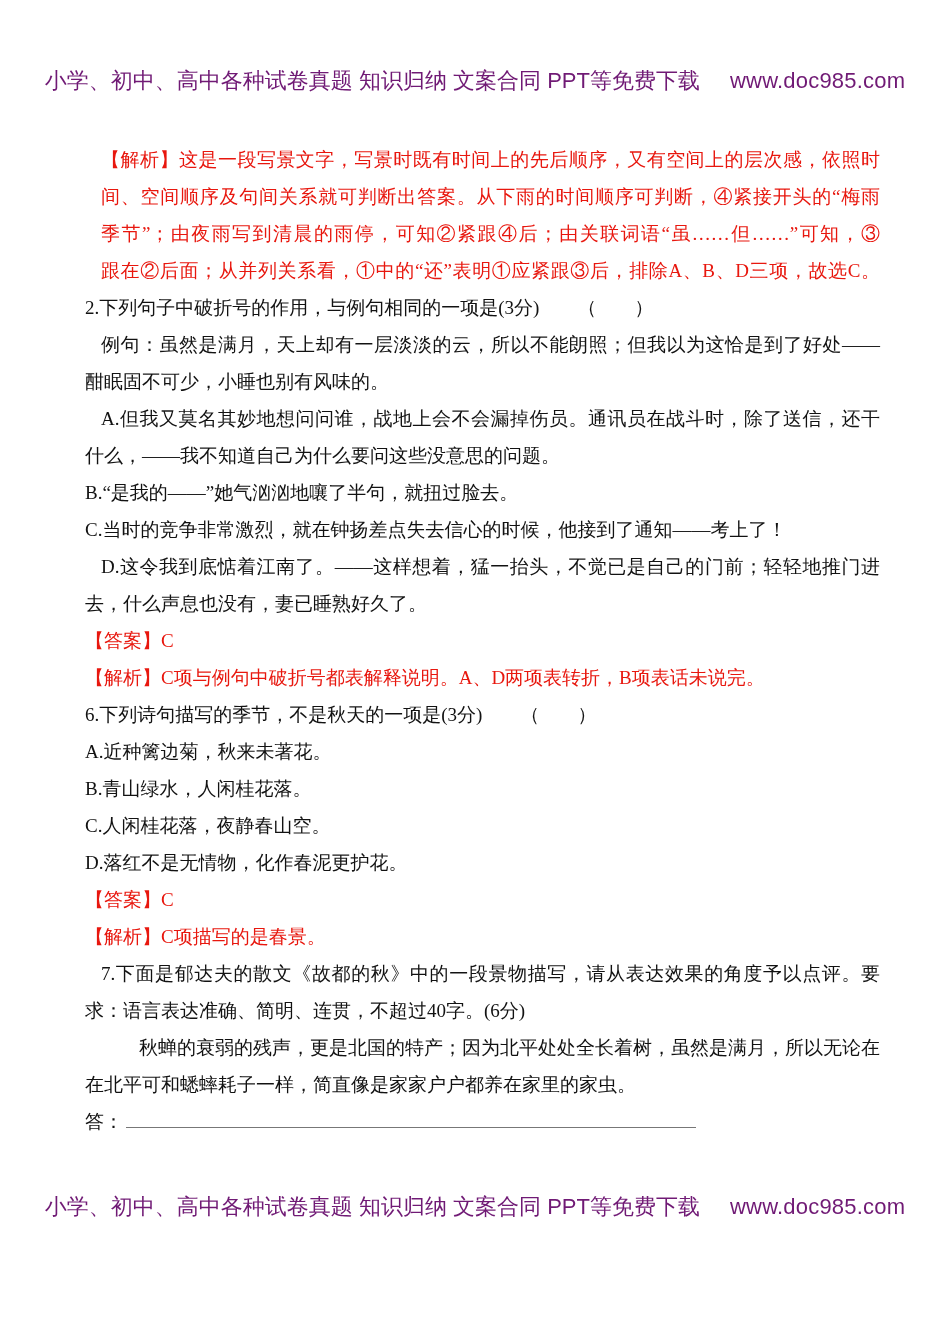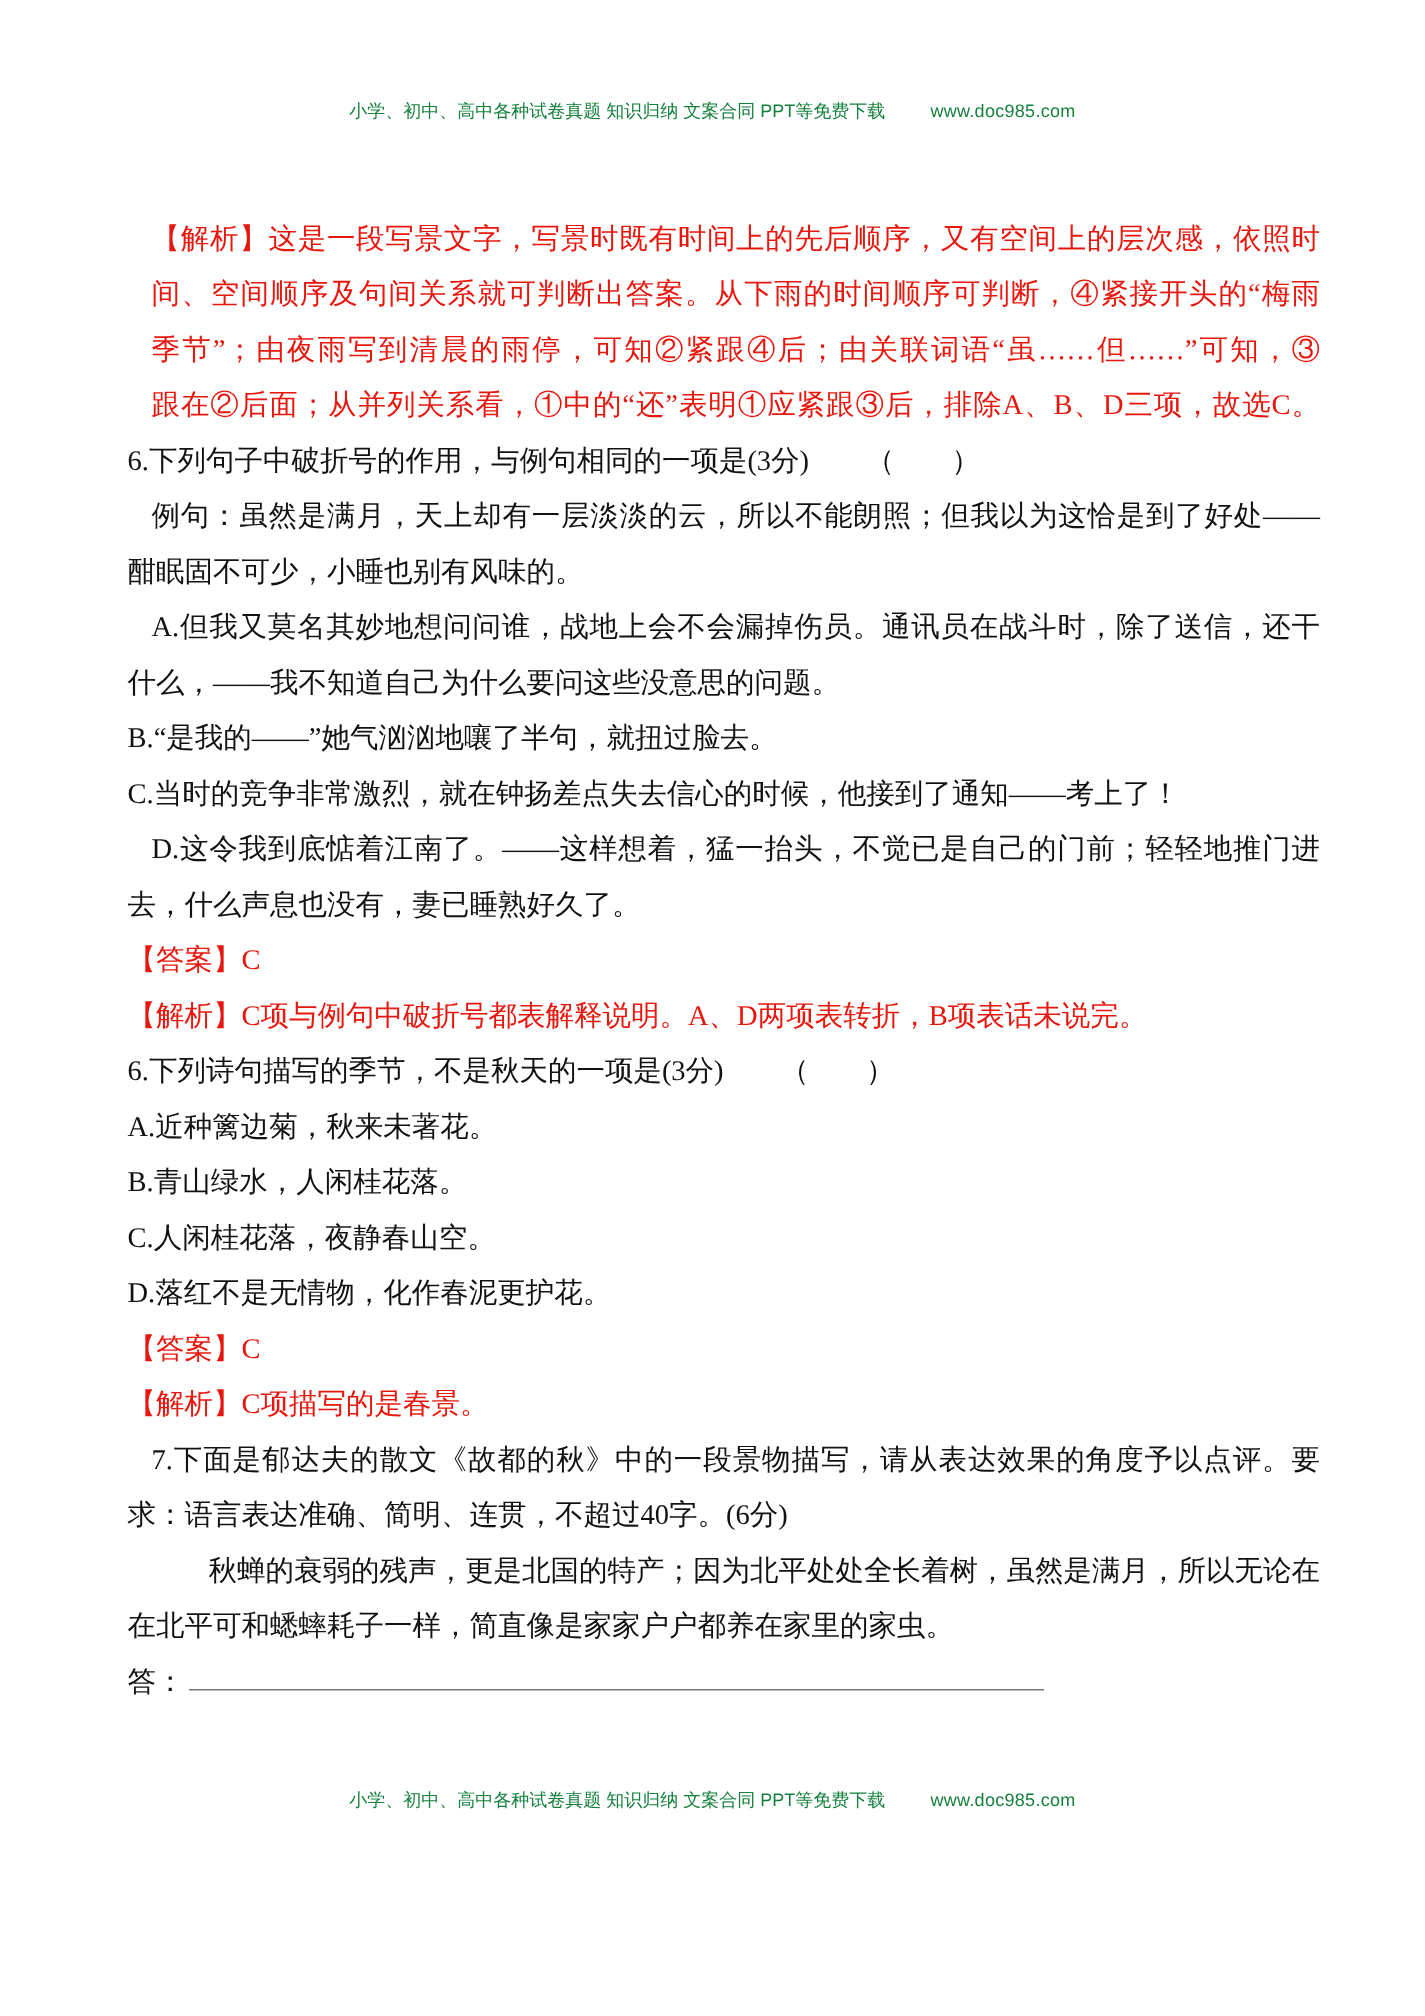--- a/index.html
+++ b/index.html
@@ -14,22 +14,22 @@
     position: relative;
     width: 950px; height: 1344px;
     background: #ffffff;
     overflow: hidden;
   }
   .site-note {
     position: absolute;
     left: 0; width: 100%;
     text-align: center;
     font-family: "Liberation Sans", "DejaVu Sans", sans-serif;
-    font-size: 12px;
-    color: #15803d;
+    font-size: 22px;
+    color: #701a75;
     white-space: nowrap;
   }
   .site-note.header { top: 66px; }
   .site-note.footer { top: 1192px; }
   .site-note .url { margin-left: 30px; letter-spacing: 0.2px; }
   .content {
     position: absolute;
     top: 141px; left: 85px;
     width: 795px;
     font-size: 19px;
@@ -70,21 +70,21 @@
   <div class="site-note header">
     <span>小学、初中、高中各种试卷真题 知识归纳 文案合同 PPT等免费下载</span><span class="url">www.doc985.com</span>
   </div>
 
   <div class="content">
     <div>
         <div class="line red full">【解析】这是一段写景文字，写景时既有时间上的先后顺序，又有空间上的层次感，依照时</div>
         <div class="line red full">间、空间顺序及句间关系就可判断出答案。从下雨的时间顺序可判断，④紧接开头的“梅雨</div>
         <div class="line red full">季节”；由夜雨写到清晨的雨停，可知②紧跟④后；由关联词语“虽……但……”可知，③</div>
         <div class="line red full">跟在②后面；从并列关系看，①中的“还”表明①应紧跟③后，排除A、B、D三项，故选C。</div>
-        <div class="line">6.下列句子中破折号的作用，与例句相同的一项是(3分)　　（　　）</div>
+        <div class="line">2.下列句子中破折号的作用，与例句相同的一项是(3分)　　（　　）</div>
         <div class="line full">例句：虽然是满月，天上却有一层淡淡的云，所以不能朗照；但我以为这恰是到了好处——</div>
         <div class="line">酣眠固不可少，小睡也别有风味的。</div>
         <div class="line full">A.但我又莫名其妙地想问问谁，战地上会不会漏掉伤员。通讯员在战斗时，除了送信，还干</div>
         <div class="line">什么，——我不知道自己为什么要问这些没意思的问题。</div>
         <div class="line">B.“是我的——”她气汹汹地嚷了半句，就扭过脸去。</div>
         <div class="line">C.当时的竞争非常激烈，就在钟扬差点失去信心的时候，他接到了通知——考上了！</div>
         <div class="line full">D.这令我到底惦着江南了。——这样想着，猛一抬头，不觉已是自己的门前；轻轻地推门进</div>
         <div class="line">去，什么声息也没有，妻已睡熟好久了。</div>
         <div class="line red">【答案】C</div>
         <div class="line red">【解析】C项与例句中破折号都表解释说明。A、D两项表转折，B项表话未说完。</div>

